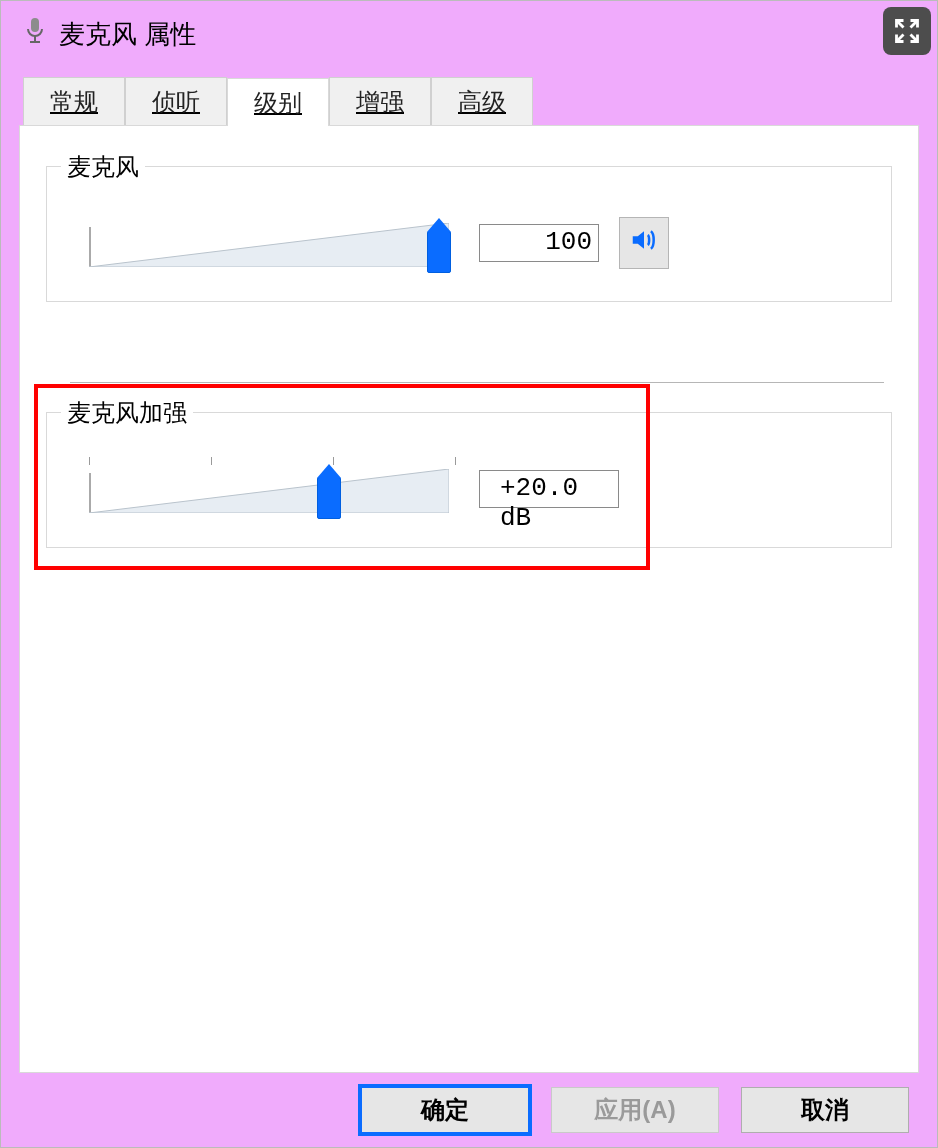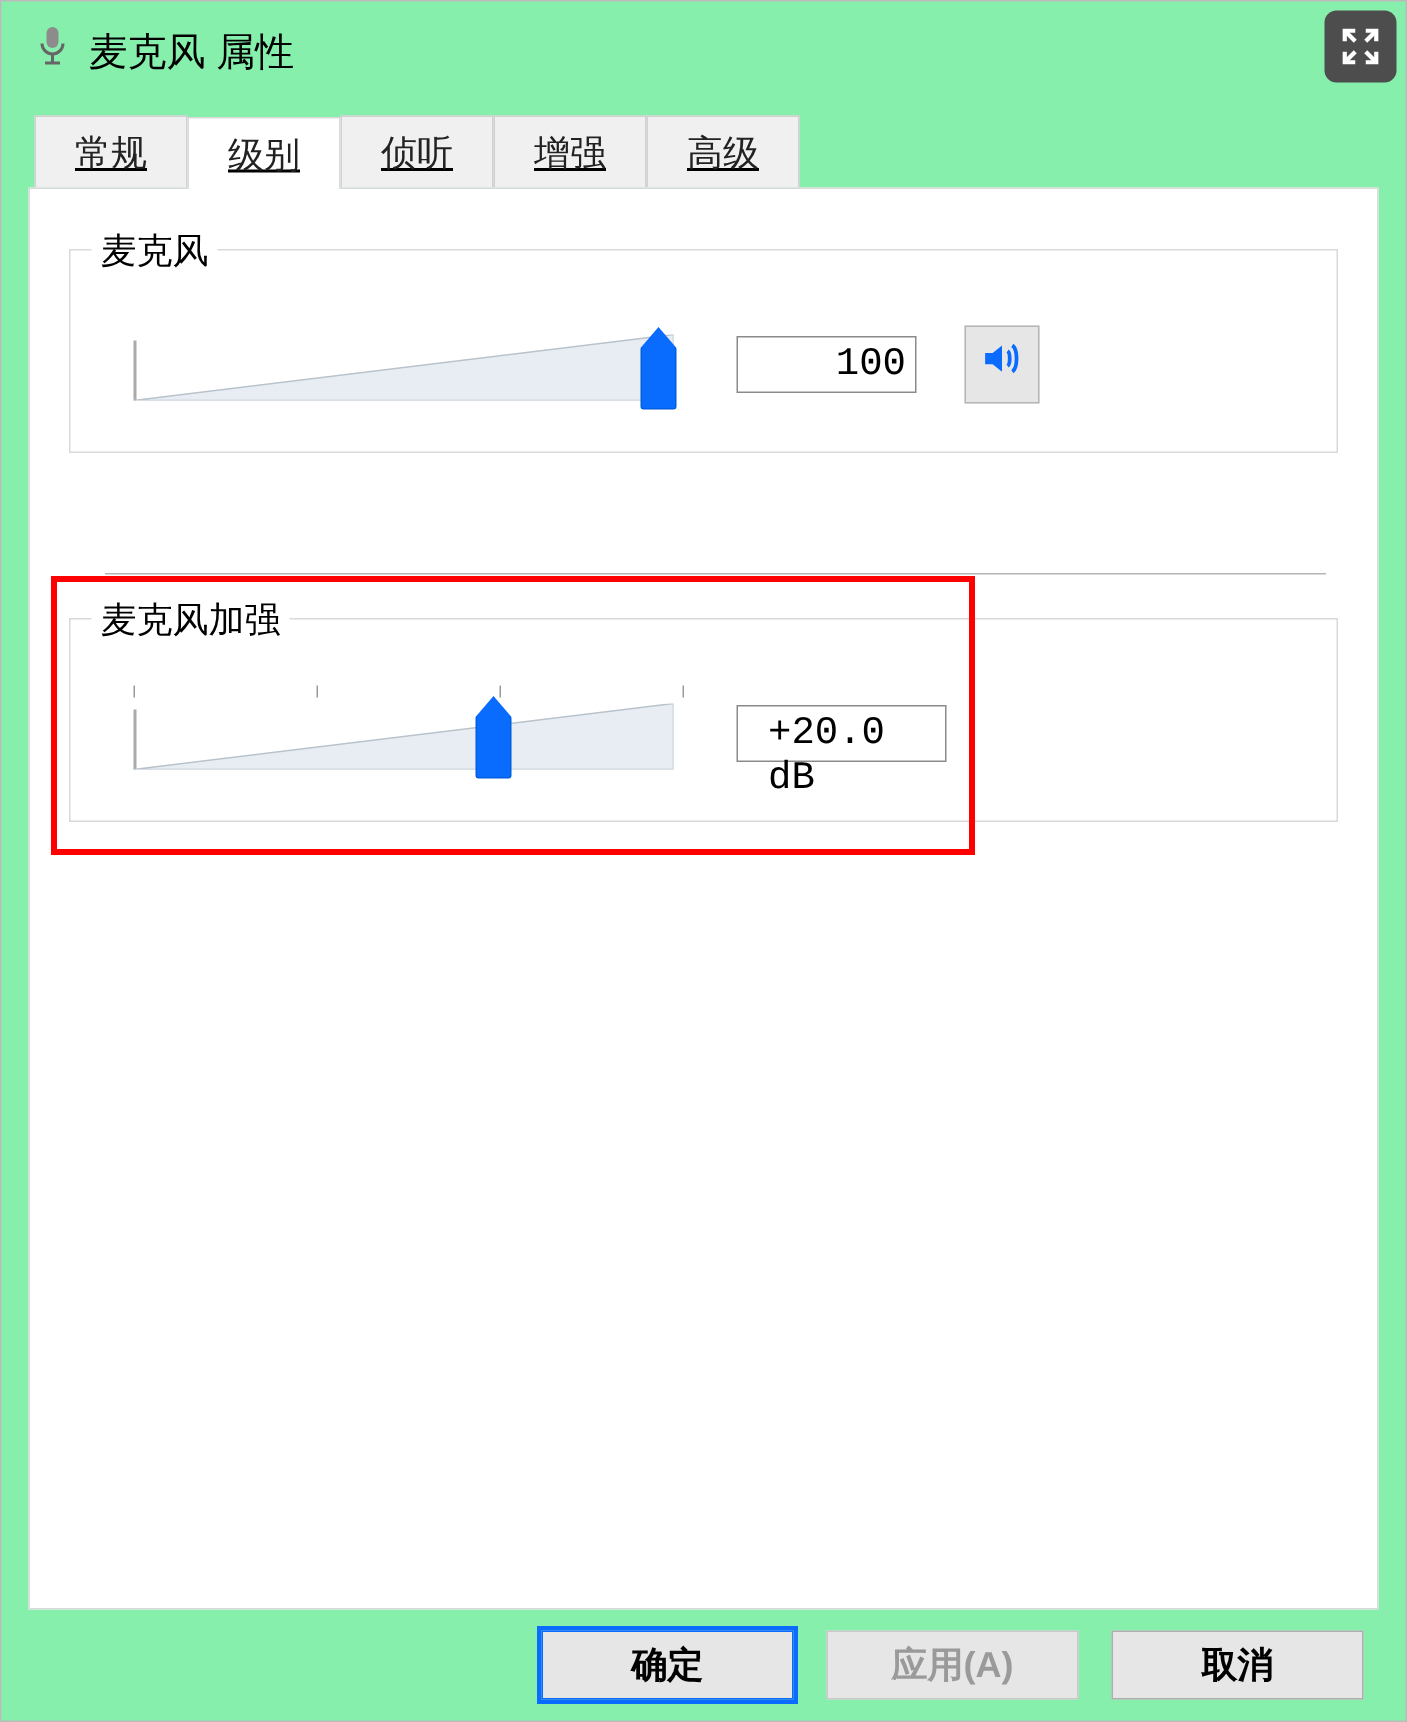--- a/index.html
+++ b/index.html
@@ -7,21 +7,21 @@
     margin: 0; padding: 0;
     width: 938px; height: 1148px;
     font-family: "Microsoft YaHei", "PingFang SC", Arial, sans-serif;
     background: #ffffff;
     color: #000;
     font-size: 24px;
   }
   .window {
     position: relative;
     width: 938px; height: 1148px;
-    background: #86efac;
+    background: #f0abfc;
     border: 1px solid #bbb;
   }
   .titlebar {
     position: relative;
     height: 66px;
     padding-left: 24px;
     display: flex;
     align-items: center;
     gap: 14px;
   }
@@ -85,21 +85,21 @@
   .groupbox .legend {
     position: absolute;
     top: -16px; left: 14px;
     background: #fff;
     padding: 0 6px;
     font-size: 24px;
   }
   .slider-row {
     display:flex;
     align-items:center;
-    gap: 32px;
+    gap: 20px;
     padding-left: 20px;
   }
 
   
   .ramp-slider {
     position: relative;
     width: 370px;
     height: 56px;
   }
   .ramp-slider svg.ramp {
@@ -223,22 +223,22 @@
           <path d="M21 3 L15 9"></path>
         <path d="M3 21 L9 15"></path>
           <path d="M21 21 L15 15"></path>
       </svg>
     </div>
   </div>
 
   <div class="tabs">
     <div class="tabstrip">
       <div class="tab">常规</div>
+      <div class="tab">侦听</div>
       <div class="tab active">级别</div>
-      <div class="tab">侦听</div>
       <div class="tab">增强</div>
       <div class="tab">高级</div>
     </div>
 
     <div class="tabpage">
 
       <div class="groupbox" style="margin-top:10px;">
         <span class="legend">麦克风</span>
         <div class="slider-row">
           <div class="ramp-slider">

